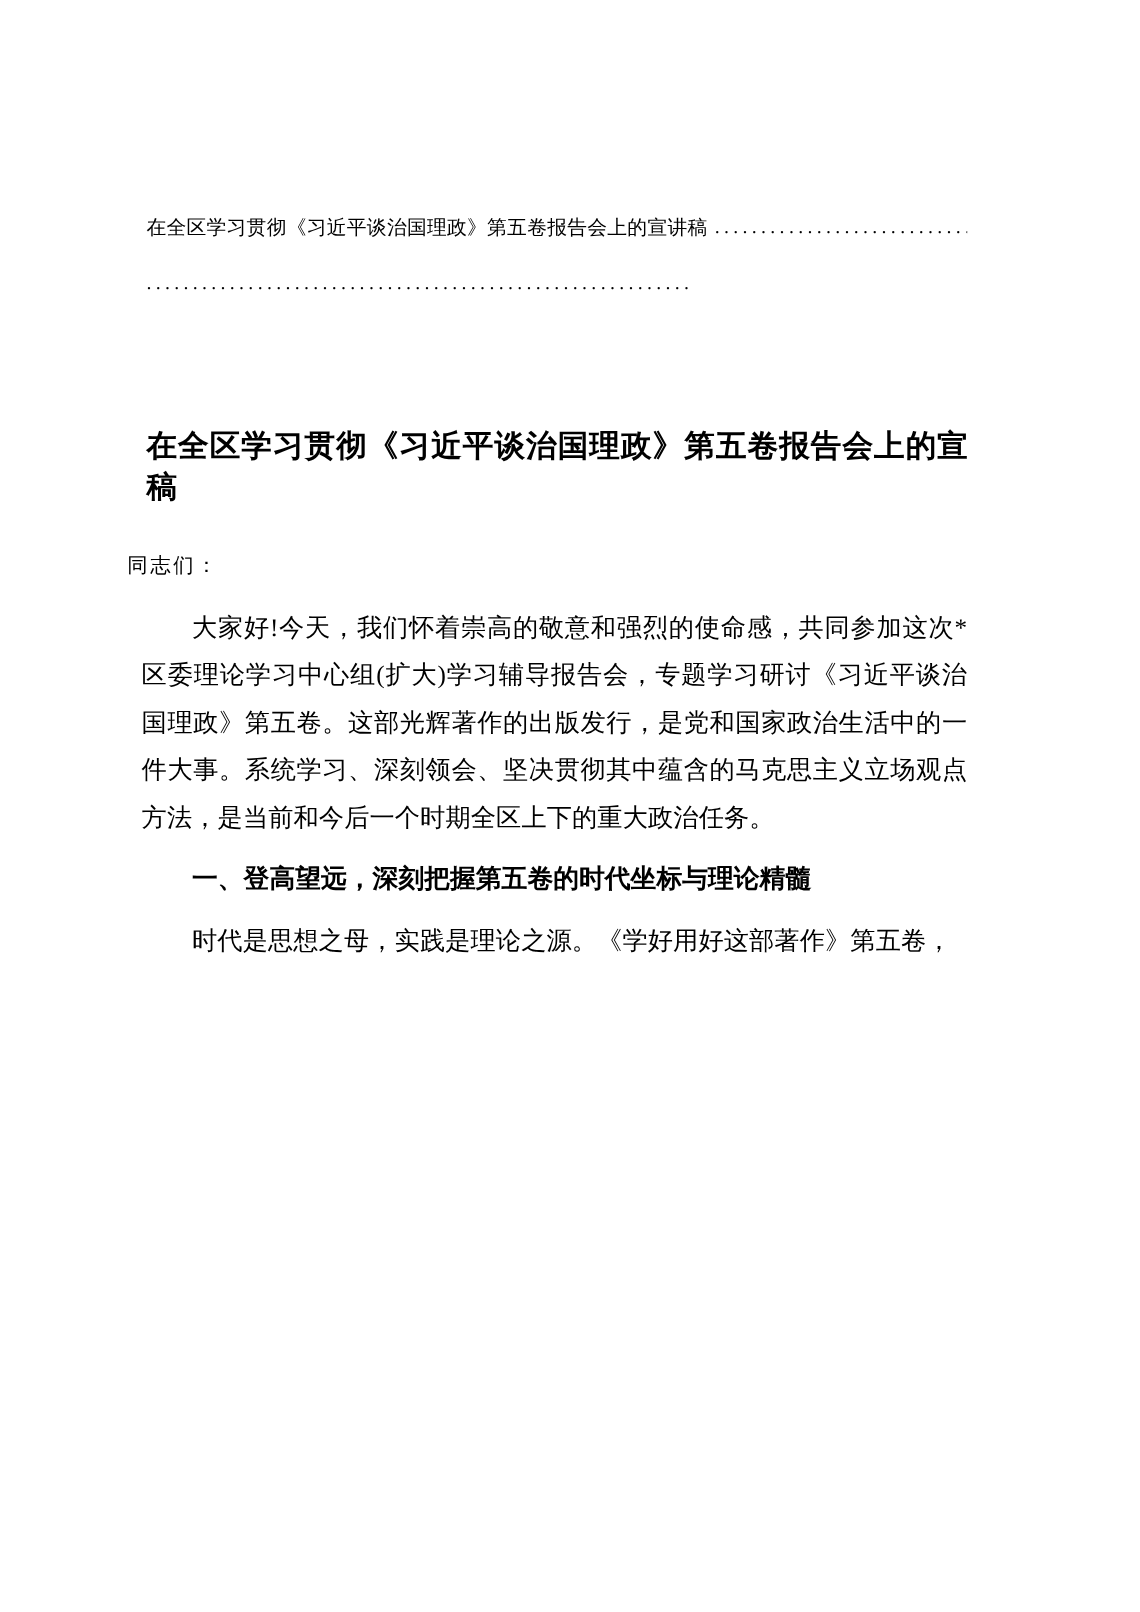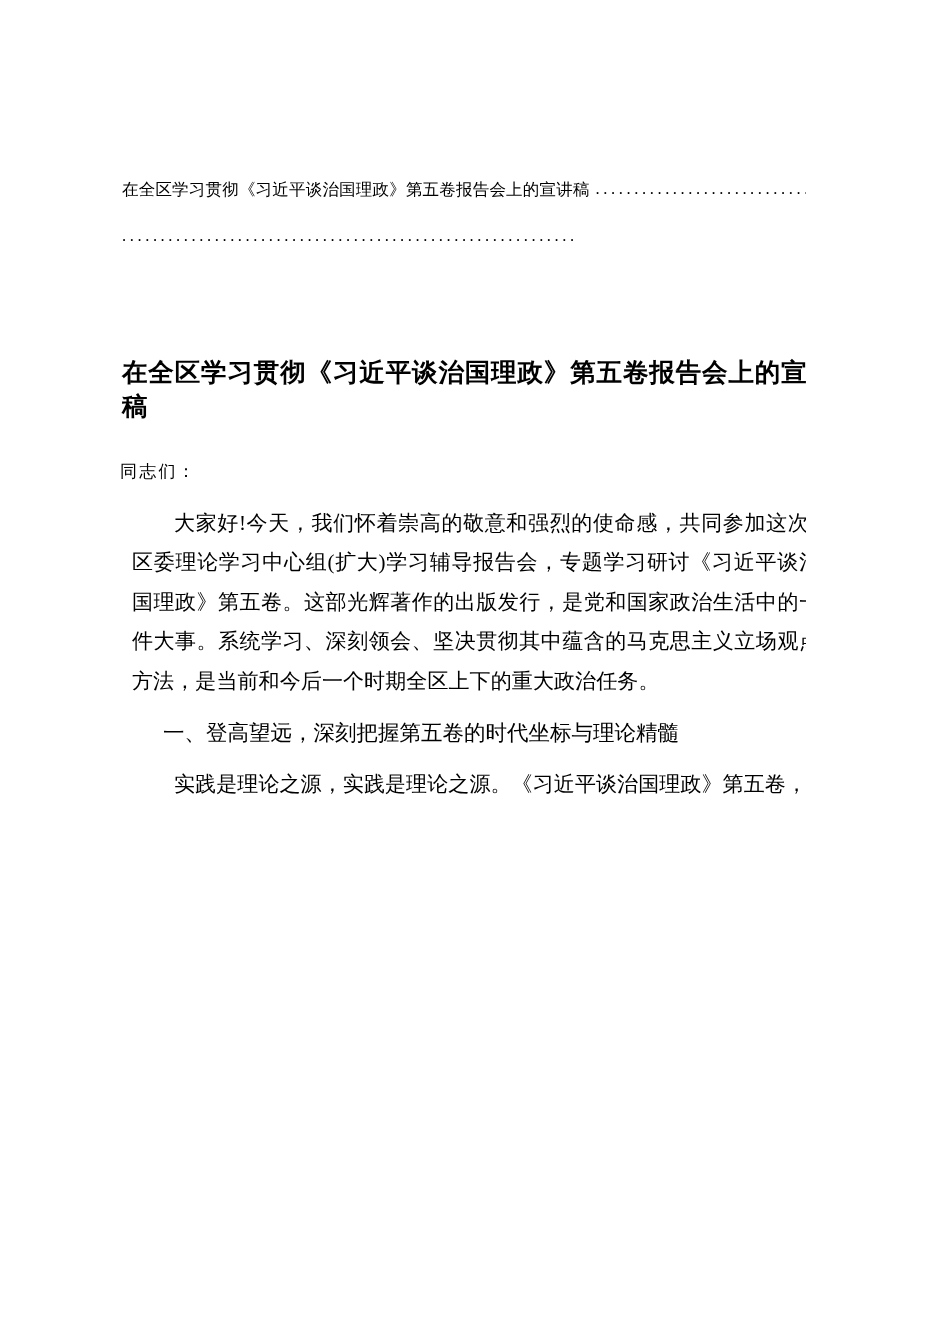--- a/index.html
+++ b/index.html
@@ -67,21 +67,21 @@
     line-height: 34px;
     letter-spacing: 0px;
     text-align: justify;
     text-align-last: justify;
     color: #000;
   }
 
   
   .body-block {
     position: absolute;
-    left: 120px;
+    left: 106px;
     top: 452px;
     width: 712px;
   }
   .salutation {
     font-family: "Liberation Serif", "DejaVu Serif", serif;
     font-size: 17px;
     line-height: 39.5px;
     letter-spacing: 2.2px;
     margin: 0 0 0 0;
   }
@@ -90,23 +90,23 @@
     font-family: "Liberation Serif", "DejaVu Serif", serif;
     font-size: 21px;
     line-height: 39.5px;
     letter-spacing: 0.1px;
     text-align: justify;
     text-align-last: left;
     text-indent: 42px;
     word-break: break-all;
   }
   h2.section-heading {
-    margin: 0;
+    margin: 11px;
     font-family: "DejaVu Sans", "Liberation Sans", sans-serif;
-    font-weight: normal;
+    font-weight: bold;
     font-size: 21.5px;
     line-height: 39.5px;
     letter-spacing: 0px;
     text-indent: 43px;
     white-space: nowrap;
   }
 </style>
 </head>
 <body>
 
@@ -131,17 +131,17 @@
 
   <div class="body-block">
 
     <div class="salutation">同志们：</div>
 
     <p class="para">大家好!今天，我们怀着崇高的敬意和强烈的使命感，共同参加这次*区委理论学习中心组(扩大)学习辅导报告会，专题学习研讨《习近平谈治国理政》第五卷。这部光辉著作的出版发行，是党和国家政治生活中的一件大事。系统学习、深刻领会、坚决贯彻其中蕴含的马克思主义立场观点方法，是当前和今后一个时期全区上下的重大政治任务。</p>
 
 
     <h2 class="section-heading">一、登高望远，深刻把握第五卷的时代坐标与理论精髓</h2>
 
-    <p class="para">实践是理论之源，实践是理论之源。《习近平谈治国理政》第五卷，</p>
+    <p class="para">时代是思想之母，实践是理论之源。《学好用好这部著作》第五卷，</p>
 
   </div>
 
 </div>
 
 </body></html>

